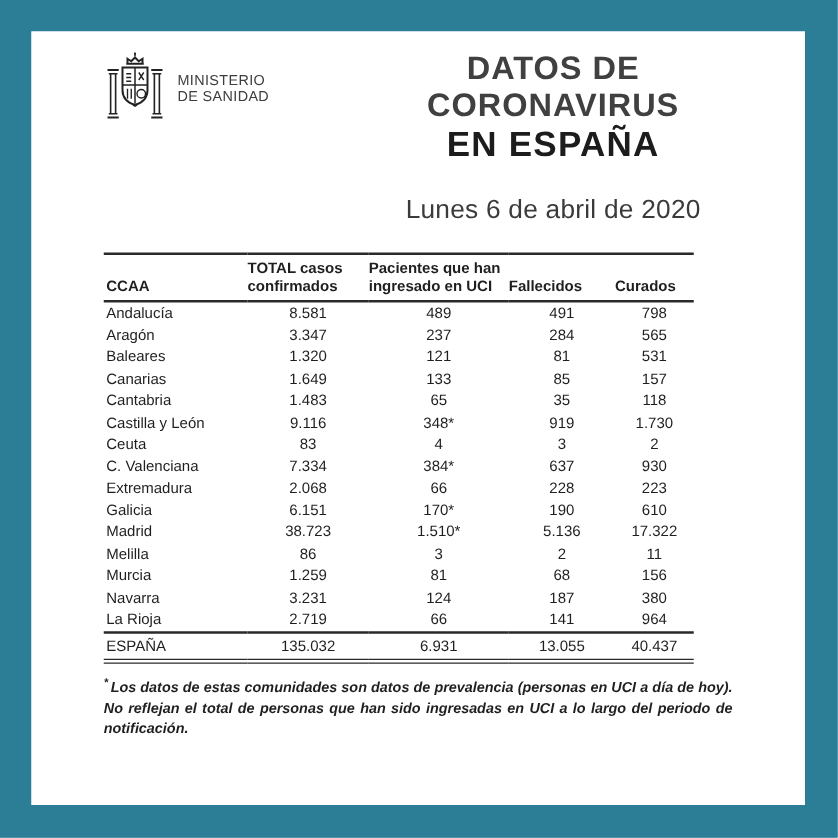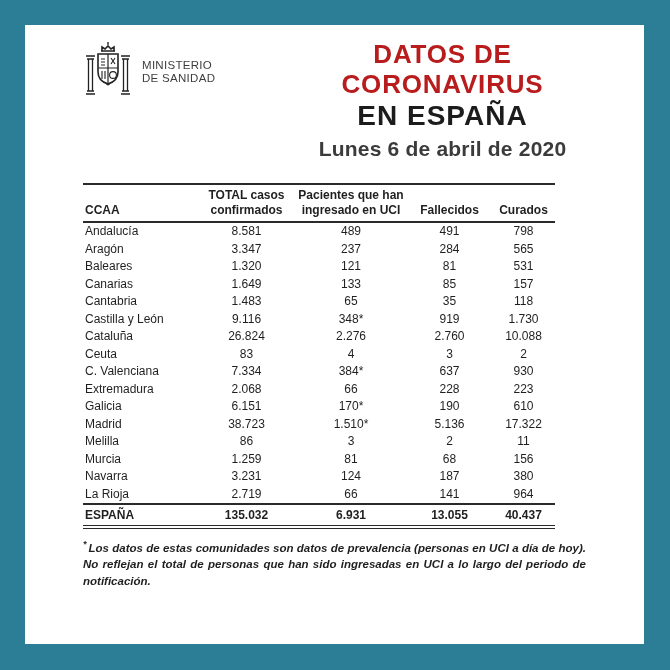--- a/index.html
+++ b/index.html
@@ -55,38 +55,38 @@
     letter-spacing: 0.3px;
     font-weight: 500;
   }
   .ministry-text span { display: block; }
   .titles {
     flex: 1 1 auto;
     text-align: center;
     padding-top: 2px;
   }
   .title-yellow {
-    color: #b91c1c;
+    color: #404040;
     font-size: 26px;
     font-weight: 800;
     letter-spacing: 0.8px;
     line-height: 30px;
   }
   .title-black {
     color: #1c1c1c;
     font-size: 28px;
     font-weight: 800;
     letter-spacing: 1px;
     line-height: 33px;
   }
   .date {
-    margin-top: 5px;
+    margin-top: 24px;
     color: #3b3b3b;
     font-size: 21px;
-    font-weight: 700;
+    font-weight: 400;
     letter-spacing: 0.2px;
   }
   
   table.data {
     width: 472px;
     margin-top: 22px;
     border-collapse: collapse;
     table-layout: fixed;
     color: #1f1f1f;
   }
@@ -95,39 +95,39 @@
   table.data col.c3 { width: 112px; }
   table.data col.c4 { width: 85px; }
   table.data col.c5 { width: 63px; }
   thead tr {
     border-top: 2px solid #2a2a2a;
     border-bottom: 2px solid #2a2a2a;
   }
   th {
     font-size: 12px;
     font-weight: 700;
-    text-align: center;
+    text-align: left;
     vertical-align: bottom;
     padding: 3px 0 3px 0;
     white-space: pre-line;
     line-height: 15px;
   }
   th.left, td.left { text-align: left; padding-left: 2px; }
   tbody td, tfoot td {
     font-size: 12px;
     text-align: center;
     padding: 0;
     height: 17.5px;
     line-height: 17.5px;
   }
   tfoot tr {
     border-top: 2px solid #2a2a2a;
     border-bottom: 4px double #2a2a2a;
   }
-  tfoot td { height: 20px; line-height: 20px; font-weight: bold; }
+  tfoot td { height: 20px; line-height: 20px; }
   
   .footnote {
     margin: 7px 2px 0 0;
     width: 503px;
     font-size: 11.5px;
     font-style: italic;
     font-weight: 600;
     color: #1f1f1f;
     line-height: 16.5px;
     text-align: justify;
@@ -233,27 +233,20 @@
             <td>118</td>
           </tr>
           <tr>
             <td class="left">Castilla y León</td>
             <td>9.116</td>
             <td>348*</td>
             <td>919</td>
             <td>1.730</td>
           </tr>
           <tr>
-            <td class="left">Cataluña</td>
-            <td>26.824</td>
-            <td>2.276</td>
-            <td>2.760</td>
-            <td>10.088</td>
-          </tr>
-          <tr>
             <td class="left">Ceuta</td>
             <td>83</td>
             <td>4</td>
             <td>3</td>
             <td>2</td>
           </tr>
           <tr>
             <td class="left">C. Valenciana</td>
             <td>7.334</td>
             <td>384*</td>

